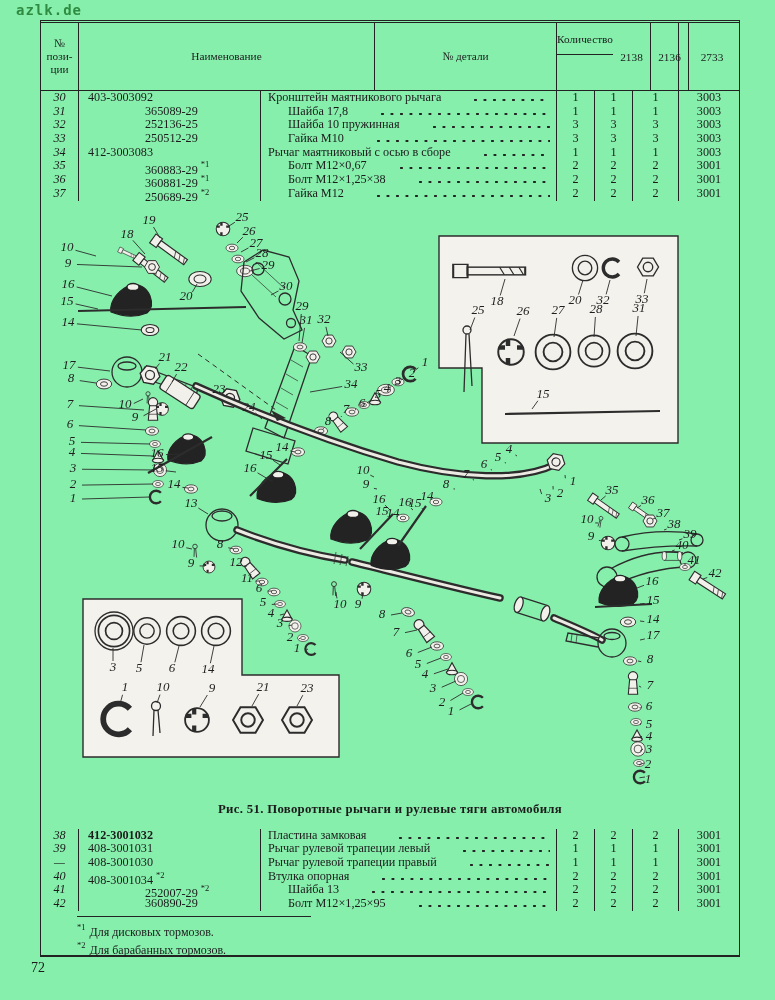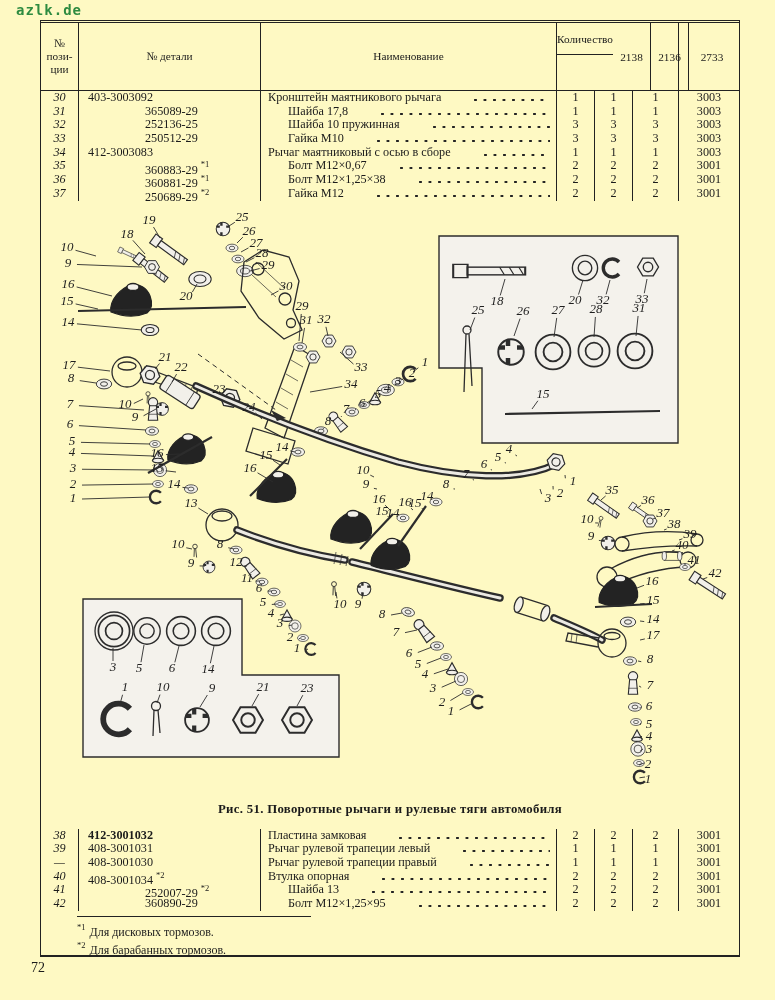--- a/index.html
+++ b/index.html
@@ -1,16 +1,16 @@
 <!DOCTYPE html>
 <html><head>
 <meta charset="utf-8">
 <style>
   html,body{margin:0;padding:0;background:#888;}
-  .page{position:relative;width:775px;height:1000px;background:#fef9c3;overflow:hidden;
+  .page{position:relative;width:775px;height:1000px;background:#86efac;overflow:hidden;
         font-family:"Liberation Serif",serif;color:#1b1b1b;}
   .watermark{position:absolute;left:16px;top:2px;font-family:"DejaVu Sans Mono",monospace;
              font-size:14px;font-weight:bold;color:#2e8b40;letter-spacing:1px;cursor:pointer;}
   .frame{position:absolute;left:40px;top:20px;width:700px;height:937px;box-sizing:border-box;
          border-left:1.3px solid #222;border-right:1.3px solid #222;
          border-top:3px double #222;border-bottom:2.5px solid #222;}
   
   .thead{display:flex;height:67px;border-bottom:1.2px solid #222;font-size:11.3px;text-align:center;}
   .hc{box-sizing:border-box;border-right:1.2px solid #222;display:flex;align-items:center;
       justify-content:center;white-space:pre-line;line-height:13px;}
@@ -66,22 +66,22 @@
 <body>
 
 <div class="page">
   <div class="watermark">azlk.de</div>
 
   <div class="frame">
     <div class="thead">
       <div class="hc pos">№
 пози-
 ции</div>
+      <div class="hc nam">Наименование</div>
       <div class="hc det">№ детали</div>
-      <div class="hc nam">Наименование</div>
       <div class="hq">
         <div class="hq-top">Количество</div>
         <div class="hq-bot">
             <div class="m">2138</div>
             <div class="m">2136</div>
             <div class="m">2733</div>
           </div>
       </div>
     </div>
 

